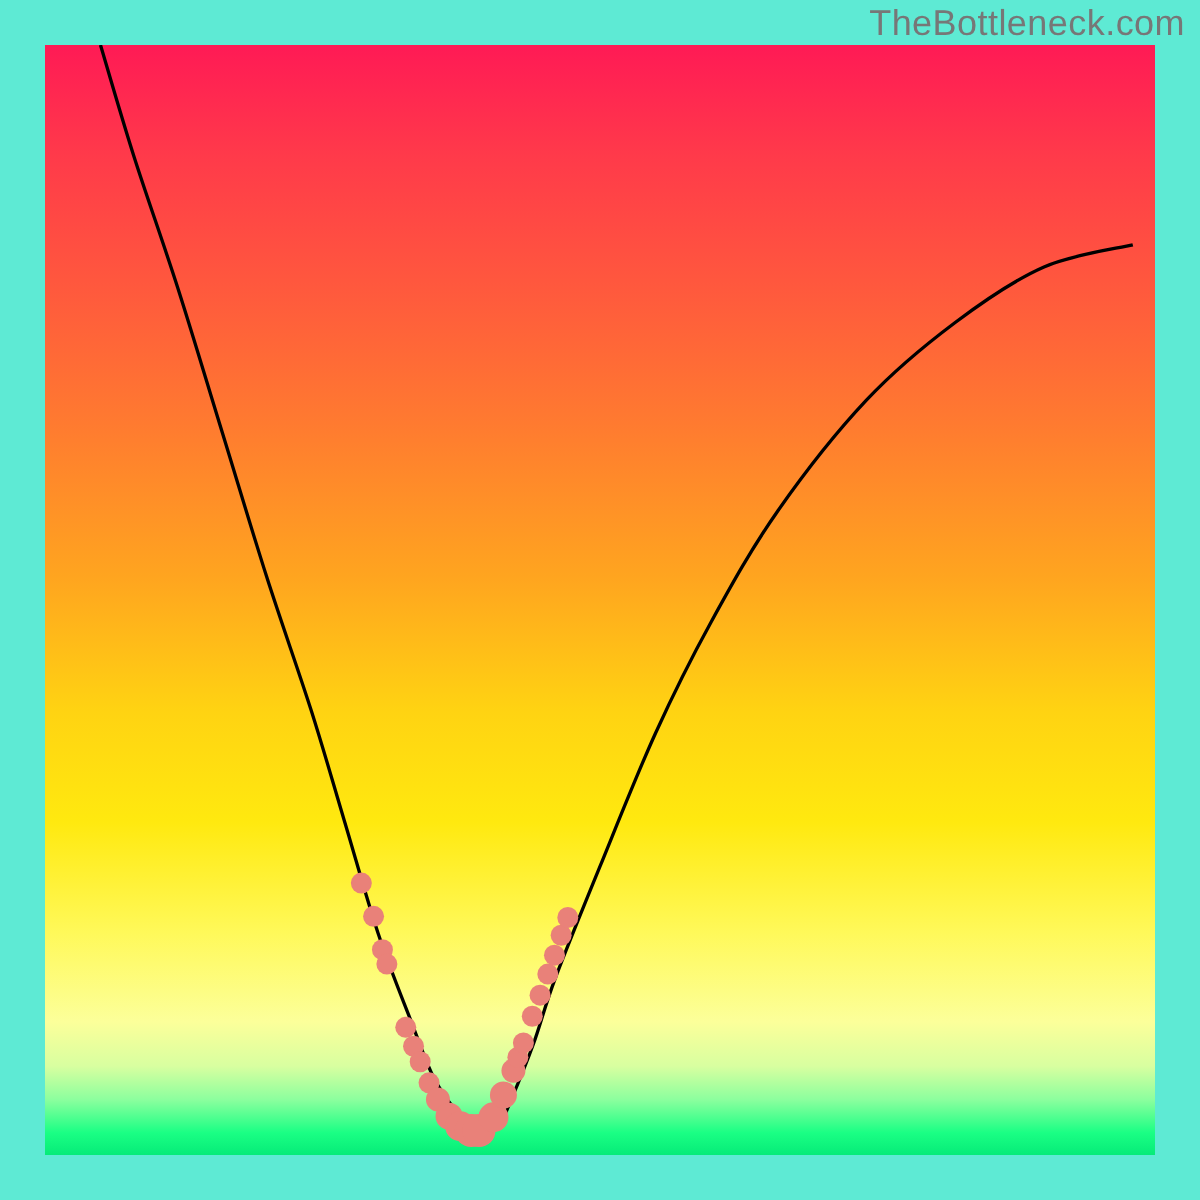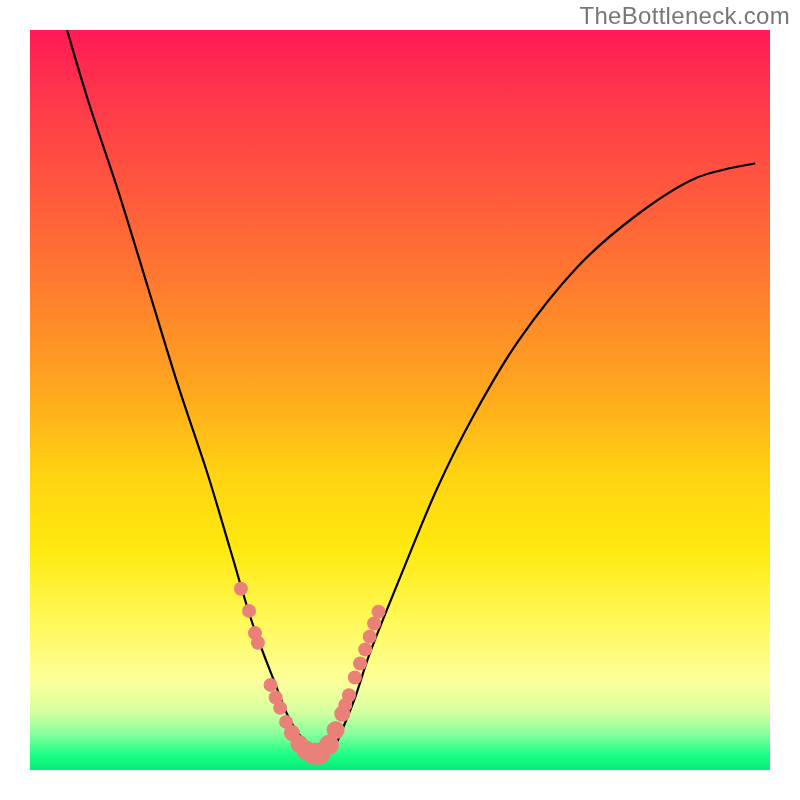--- a/index.html
+++ b/index.html
@@ -8,21 +8,21 @@
     width: 800px;
     height: 800px;
     background: #000;
     overflow: hidden;
     font-family: Arial, Helvetica, sans-serif;
   }
   .outer {
     position: relative;
     width: 800px;
     height: 800px;
-    background: #ffffff;
+    background: #5eead4;
   }
   .watermark {
     position: absolute;
     top: 2px;
     right: 10px;
     color: #777;
     font-size: 24px;
     font-weight: 500;
     letter-spacing: 0.3px;
     z-index: 4;

